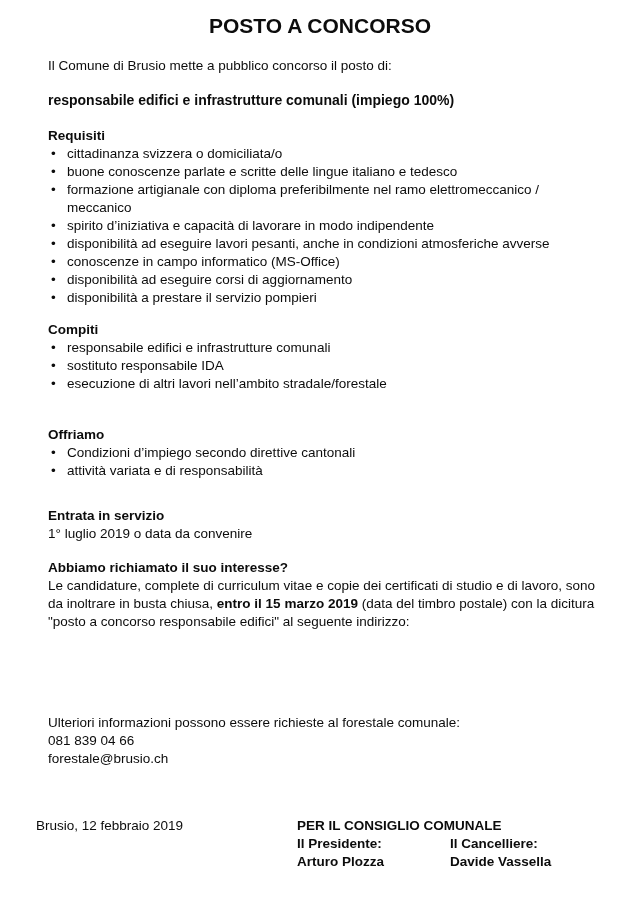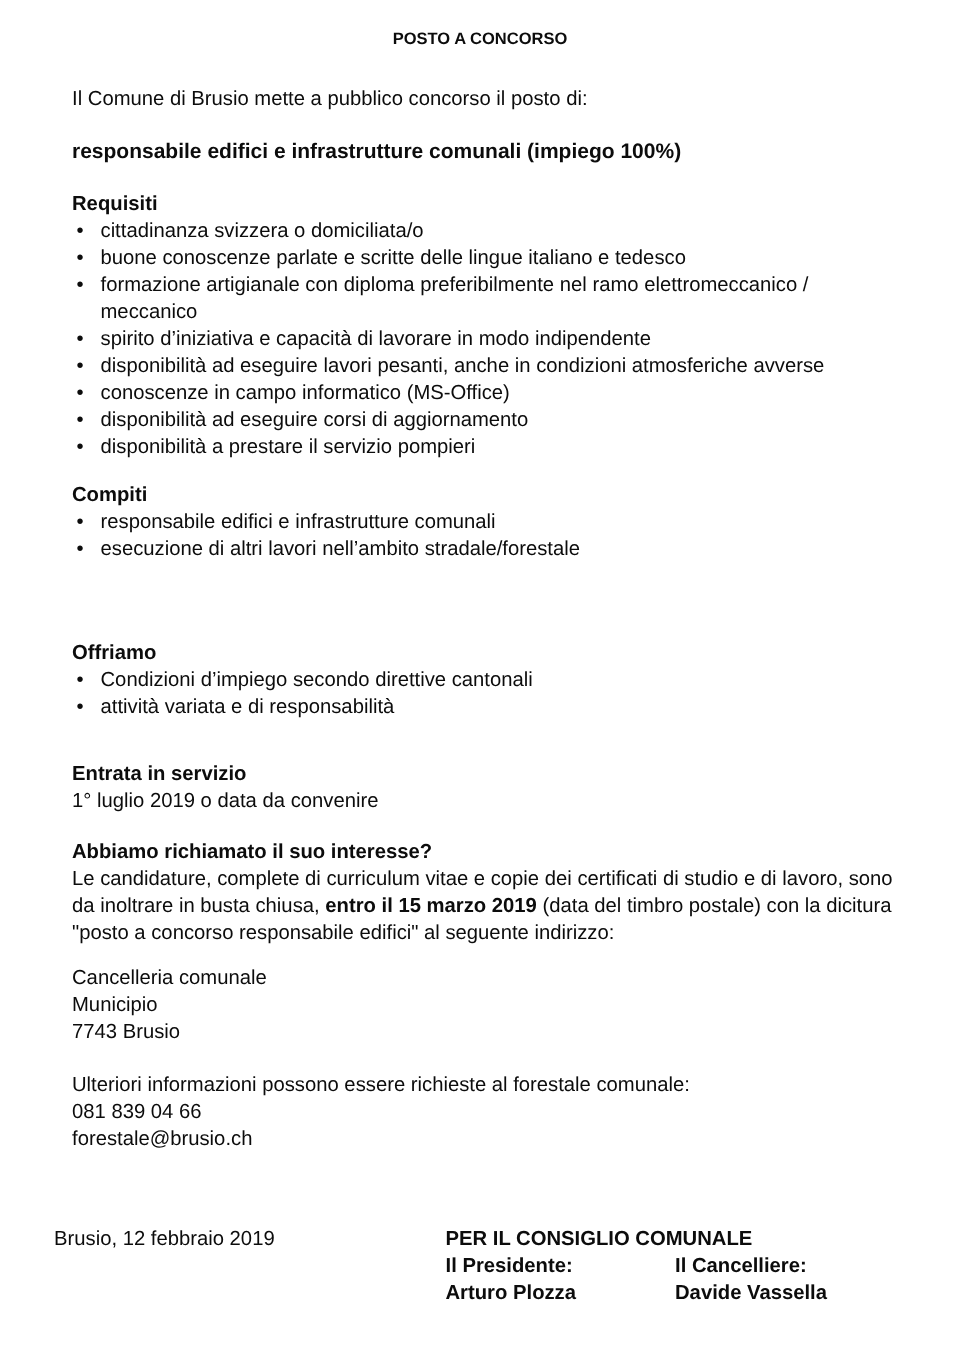--- a/index.html
+++ b/index.html
@@ -14,21 +14,21 @@
     position: relative;
     width: 640px; height: 902px;
     background: #ffffff;
     overflow: hidden;
   }
   .abs { position: absolute; left: 48px; right: 36px; }
   .body-text { font-size: 13.5px; line-height: 18px; }
   .doc-title {
     position: absolute; top: 16px; left: 0; right: 0;
     text-align: center;
-    font-size: 11px; line-height: 20px; font-weight: 700;
+    font-size: 21px; line-height: 20px; font-weight: 700;
   }
   .position-title {
     font-size: 14px; line-height: 20px; font-weight: 700;
   }
   h3.sec-heading {
     font-size: 13.5px; line-height: 18px; font-weight: 700;
   }
   ul.bullets { list-style: none; }
   ul.bullets li {
     position: relative;
@@ -69,20 +69,21 @@
       <li>conoscenze in campo informatico (MS-Office)</li>
       <li>disponibilità ad eseguire corsi di aggiornamento</li>
       <li>disponibilità a prestare il servizio pompieri</li>
     </ul>
   </section>
 
   <section class="abs" style="top:321px">
     <h3 class="sec-heading">Compiti</h3>
     <ul class="bullets">
       <li>responsabile edifici e infrastrutture comunali</li>
+      <li>sostituto responsabile IDA</li>
       <li>esecuzione di altri lavori nell’ambito stradale/forestale</li>
     </ul>
   </section>
 
   <section class="abs" style="top:426px">
     <h3 class="sec-heading">Offriamo</h3>
     <ul class="bullets">
       <li>Condizioni d’impiego secondo direttive cantonali</li>
       <li>attività variata e di responsabilità</li>
     </ul>
@@ -91,25 +92,20 @@
   <section class="abs" style="top:507px">
     <h3 class="sec-heading">Entrata in servizio</h3>
     <p class="body-text">1° luglio 2019 o data da convenire</p>
   </section>
 
   <section class="abs" style="top:559px">
     <h3 class="sec-heading">Abbiamo richiamato il suo interesse?</h3>
     <p class="body-text"><span>Le candidature, complete di curriculum vitae e copie dei certificati di studio e di lavoro, sono da inoltrare in busta chiusa, </span><span class="bold-inline">entro il 15 marzo 2019</span><span> (data del timbro postale) con la dicitura "posto a concorso responsabile edifici" al seguente indirizzo:</span></p>
   </section>
 
-  <section class="abs" style="top:643px">
-    <div class="body-text">Cancelleria comunale</div>
-    <div class="body-text">Municipio</div>
-    <div class="body-text">7743 Brusio</div>
-  </section>
 
   <section class="abs" style="top:714px">
     <div class="body-text">Ulteriori informazioni possono essere richieste al forestale comunale:</div>
     <div class="body-text">081 839 04 66</div>
     <div class="body-text">forestale@brusio.ch</div>
   </section>
 
   <div class="footer-date">Brusio, 12 febbraio 2019</div>
 
   <div class="signature-block">

